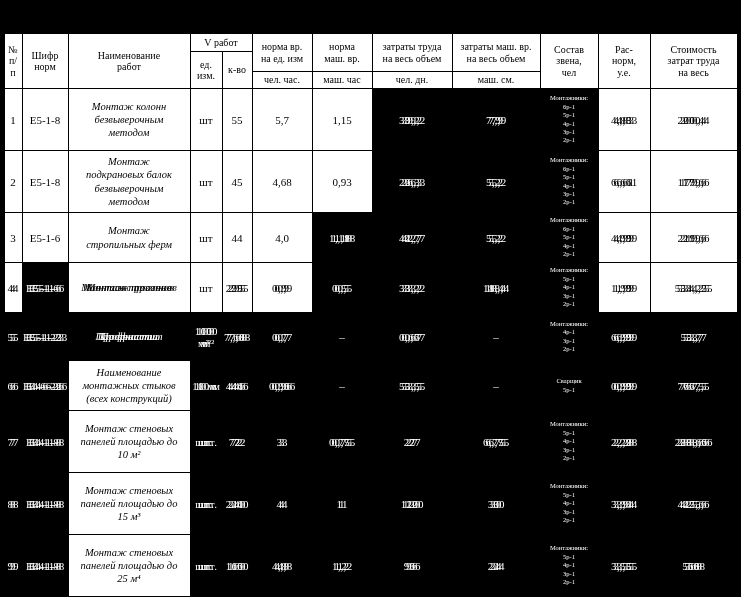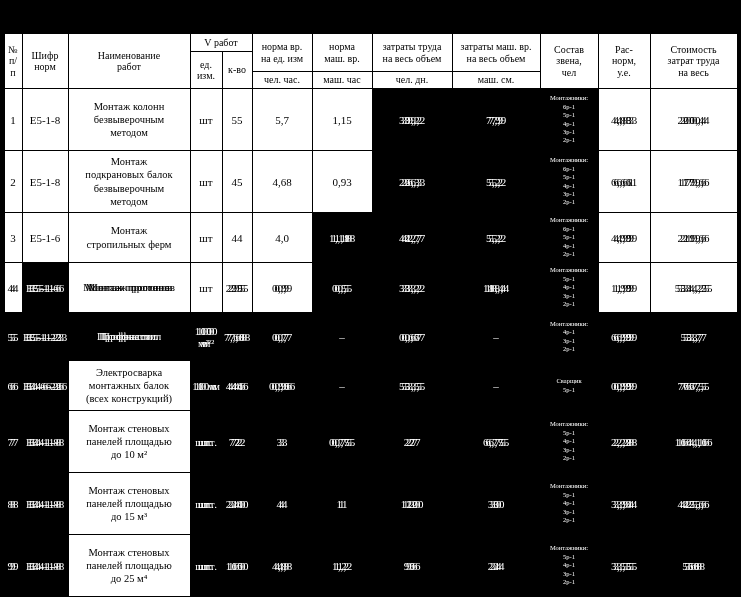--- a/index.html
+++ b/index.html
@@ -23,21 +23,21 @@
     text-align: center;
     vertical-align: middle;
     overflow: hidden;
     font-weight: normal;
   }
   th { font-size: 10px; line-height: 1.15; }
   td { font-size: 11px; }
   .w { background: #ffffff; color: #000000; }
   .b { background: #000000; color: #ffffff; border-color: #000000; }
   .pre { white-space: pre-line; }
-  .name-cell { font-size: 10.5px; padding: 2px 12px; line-height: 1.25; }
+  .name-cell { font-size: 10.5px; padding: 2px 12px; line-height: 1.25; font-style: italic; }
   .crew-cell {
     font-size: 6.5px;
     line-height: 1.3;
     white-space: pre-line;
     padding: 0 1px;
   }
   
   .g {
     text-shadow: 0.28em 0 0 currentColor, -0.22em 0 0 currentColor;
     letter-spacing: 0.04em;
@@ -193,21 +193,21 @@
 4р-1
 3р-1
 2р-1</td>
     <td class="b g">6,99</td>
     <td class="b g">53,7</td>
   </tr>
 
   <tr style="height:50px">
     <td class="b g">6</td>
     <td class="b g">Е4-6-26</td>
-    <td class="w name-cell">Электросварка монтажных балок (всех конструкций)</td>
+    <td class="w name-cell">Наименование монтажных стыков (всех конструкций)</td>
     <td class="b g">10 м</td>
     <td class="b g">446</td>
     <td class="b g">0,96</td>
     <td class="b">–</td>
     <td class="b g">53,5</td>
     <td class="b">–</td>
     <td class="b crew-cell">Сварщик
 5р-1</td>
     <td class="b g">0,99</td>
     <td class="b g">767,5</td>
@@ -222,21 +222,21 @@
     <td class="b g">3</td>
     <td class="b g">0,75</td>
     <td class="b g">27</td>
     <td class="b g">6,75</td>
     <td class="b crew-cell">Монтажники:
 5р-1
 4р-1
 3р-1
 2р-1</td>
     <td class="b g">2,28</td>
-    <td class="b g">164,16</td>
+    <td class="b g">288,66</td>
   </tr>
 
   <tr style="height:62px">
     <td class="b g">8</td>
     <td class="b g">Е4-1-8</td>
     <td class="w name-cell">Монтаж стеновых панелей площадью до 15 м³</td>
     <td class="b g">шт.</td>
     <td class="b g">240</td>
     <td class="b g">4</td>
     <td class="b g">1</td>

